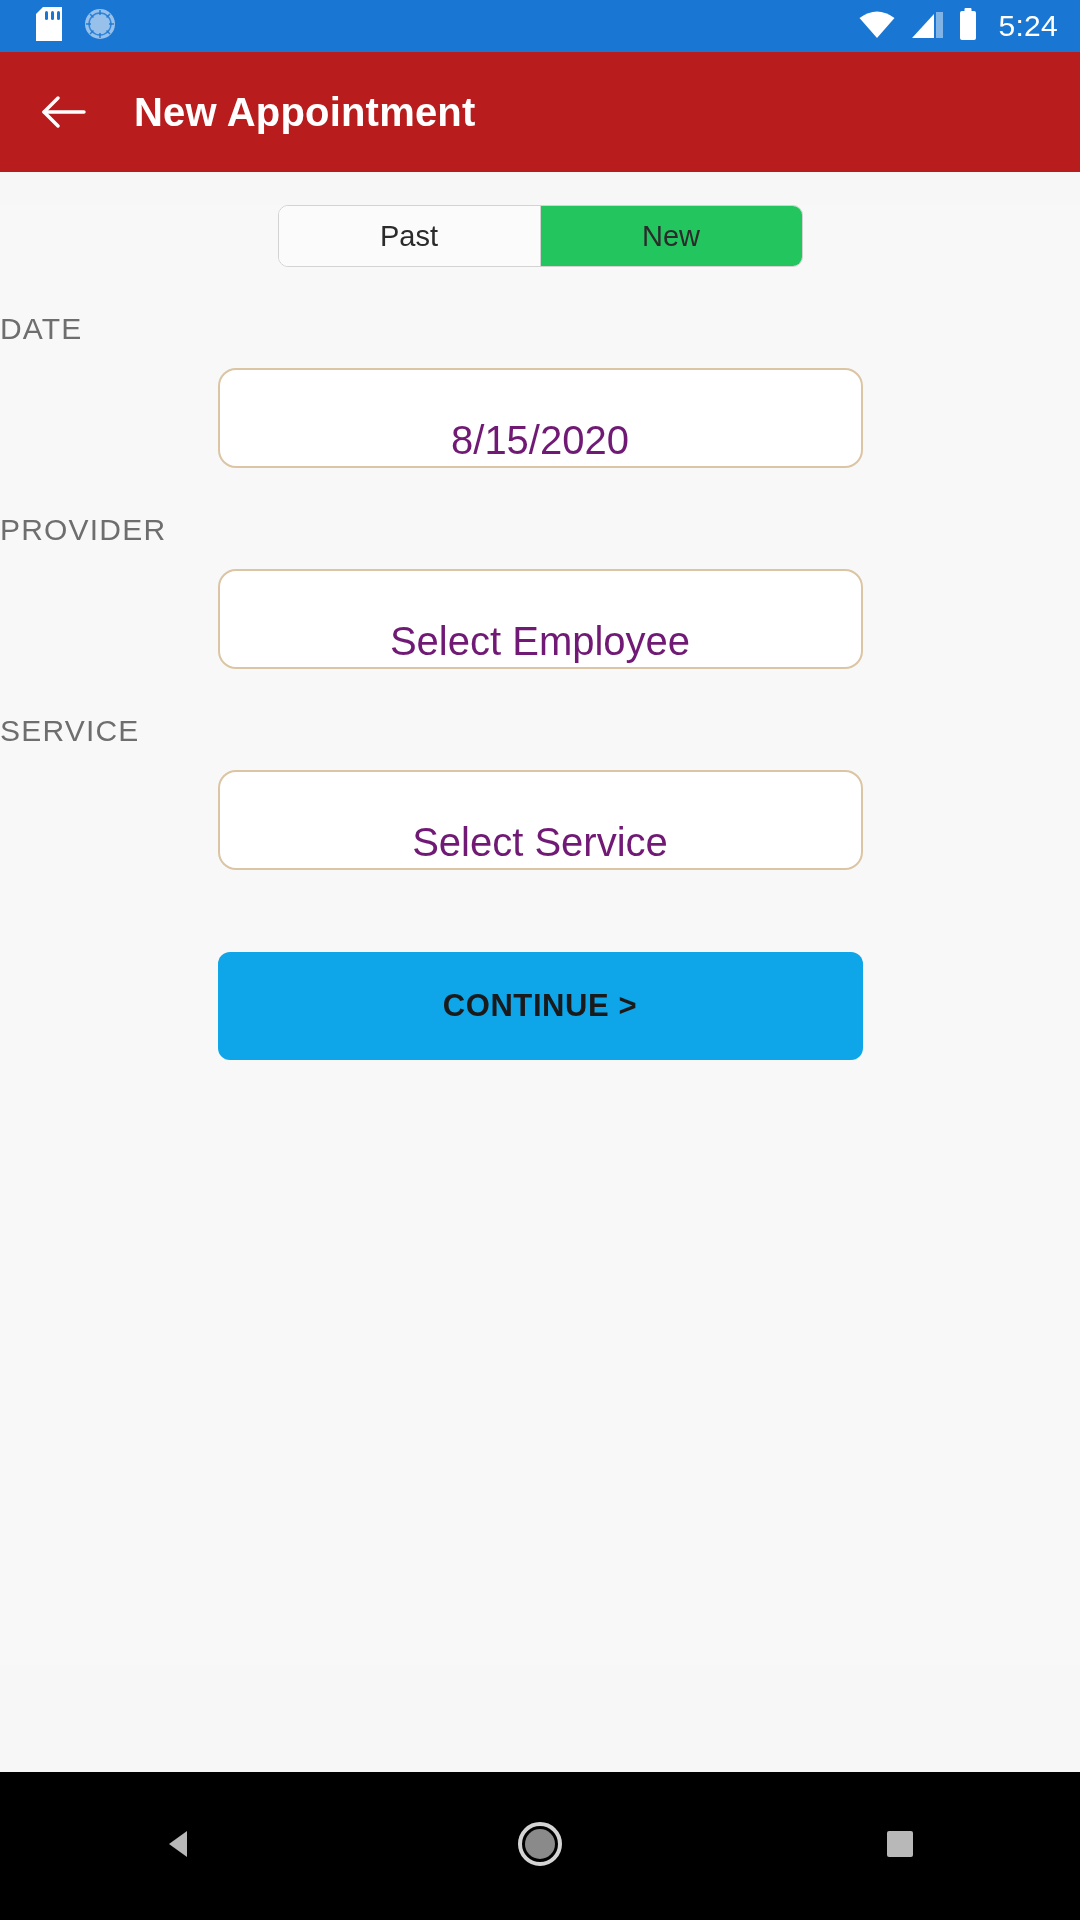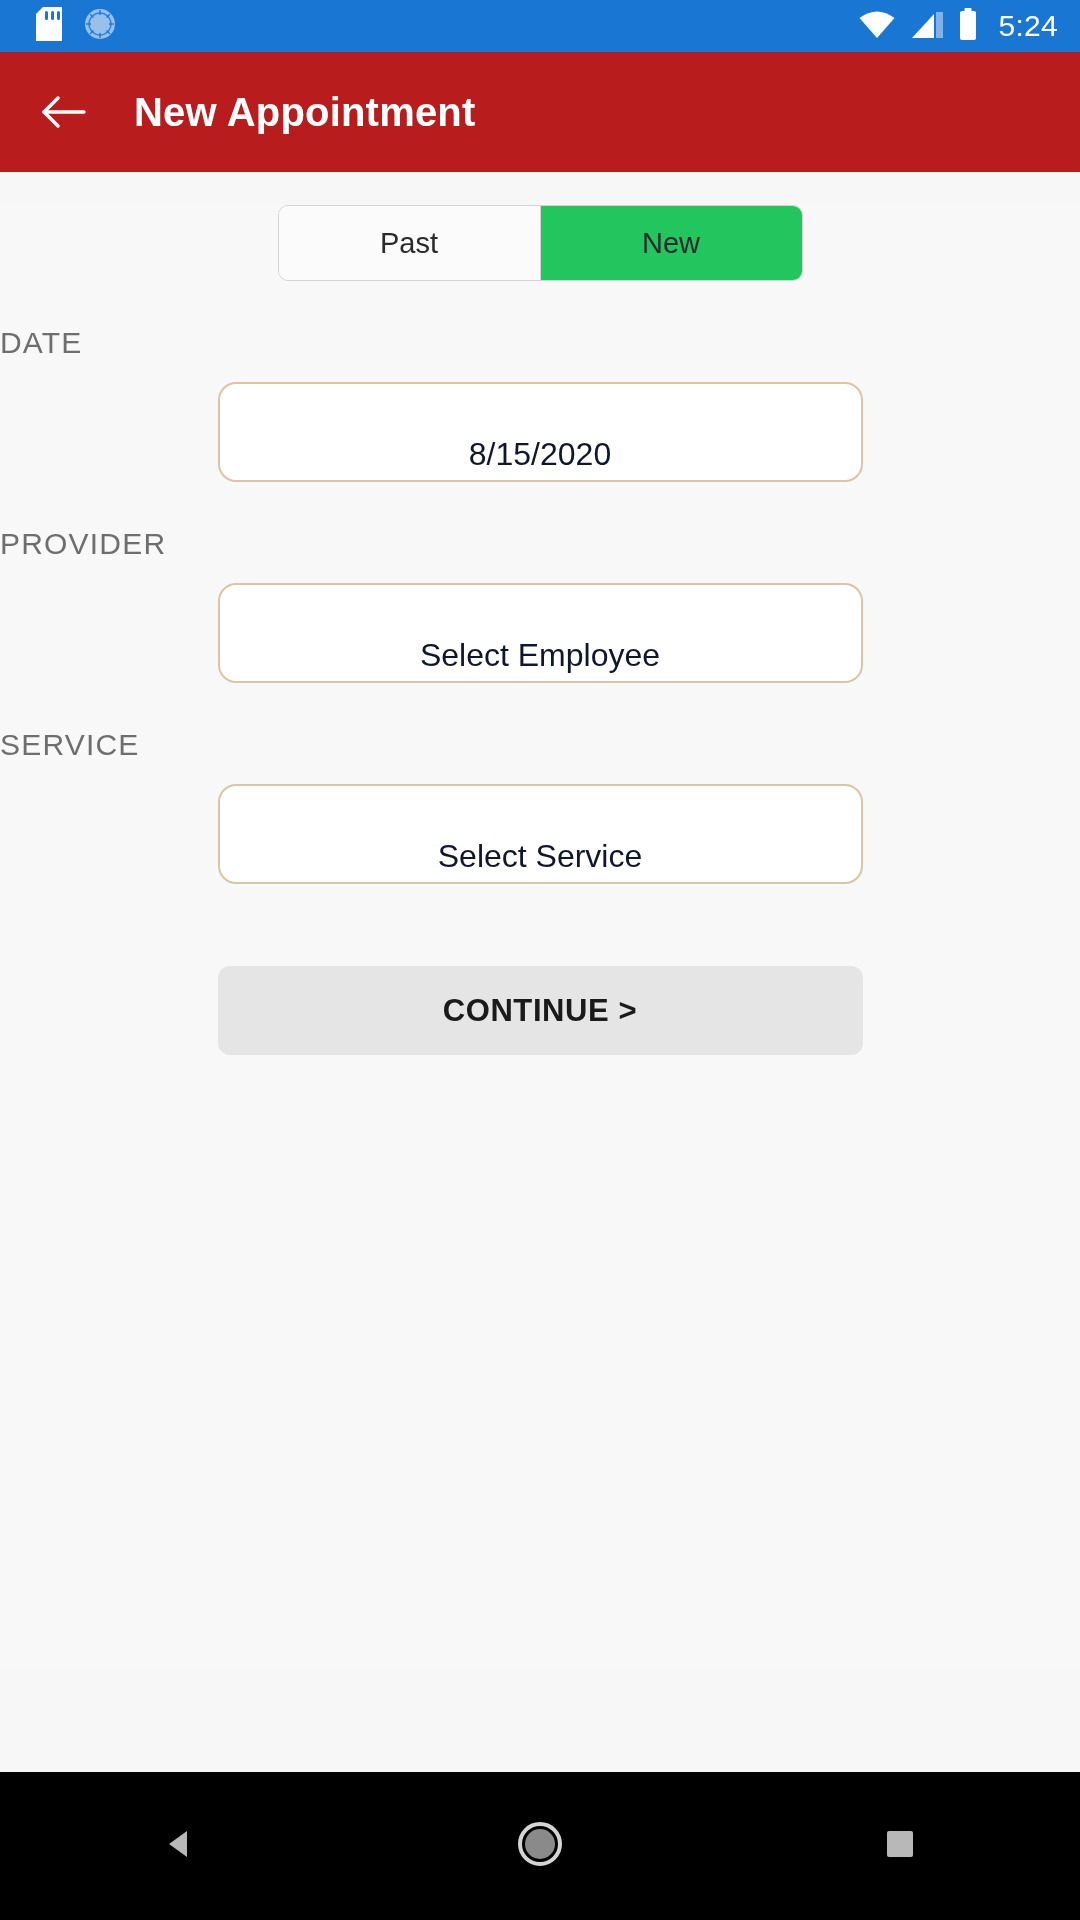--- a/index.html
+++ b/index.html
@@ -64,21 +64,21 @@
   #content {
     background:#f8f8f8;
     height:1460px;
     position:relative;
   }
 
   
   #segmented-tabs {
     margin:33px auto 0;
     width:525px;
-    height:76px;
+    height:62px;
     display:flex;
     border:1px solid #d3d3d3;
     border-radius:10px;
     overflow:hidden;
     background:#fbfbfb;
   }
   .seg-tab {
     flex:1;
     display:flex;
     align-items:center;
@@ -106,31 +106,31 @@
     margin:0 auto;
     border:2px solid #dbc5a4;
     border-radius:18px;
     background:#ffffff;
     display:flex;
     align-items:center;
     justify-content:center;
     cursor:pointer;
   }
   .field-value {
-    font-size:32px;
-    color:#0f172a;
+    font-size:40px;
+    color:#701a75;
     margin-top:44px;
   }
 
   
   #continue-button {
     width:645px;
-    height:89px;
+    height:108px;
     margin:82px auto 0;
-    background:#e5e5e5;
+    background:#0ea5e9;
     border:none;
     border-radius:12px;
     display:flex;
     align-items:center;
     justify-content:center;
     cursor:pointer;
   }
   #continue-label {
     font-size:31px;
     color:#1a1a1a;

